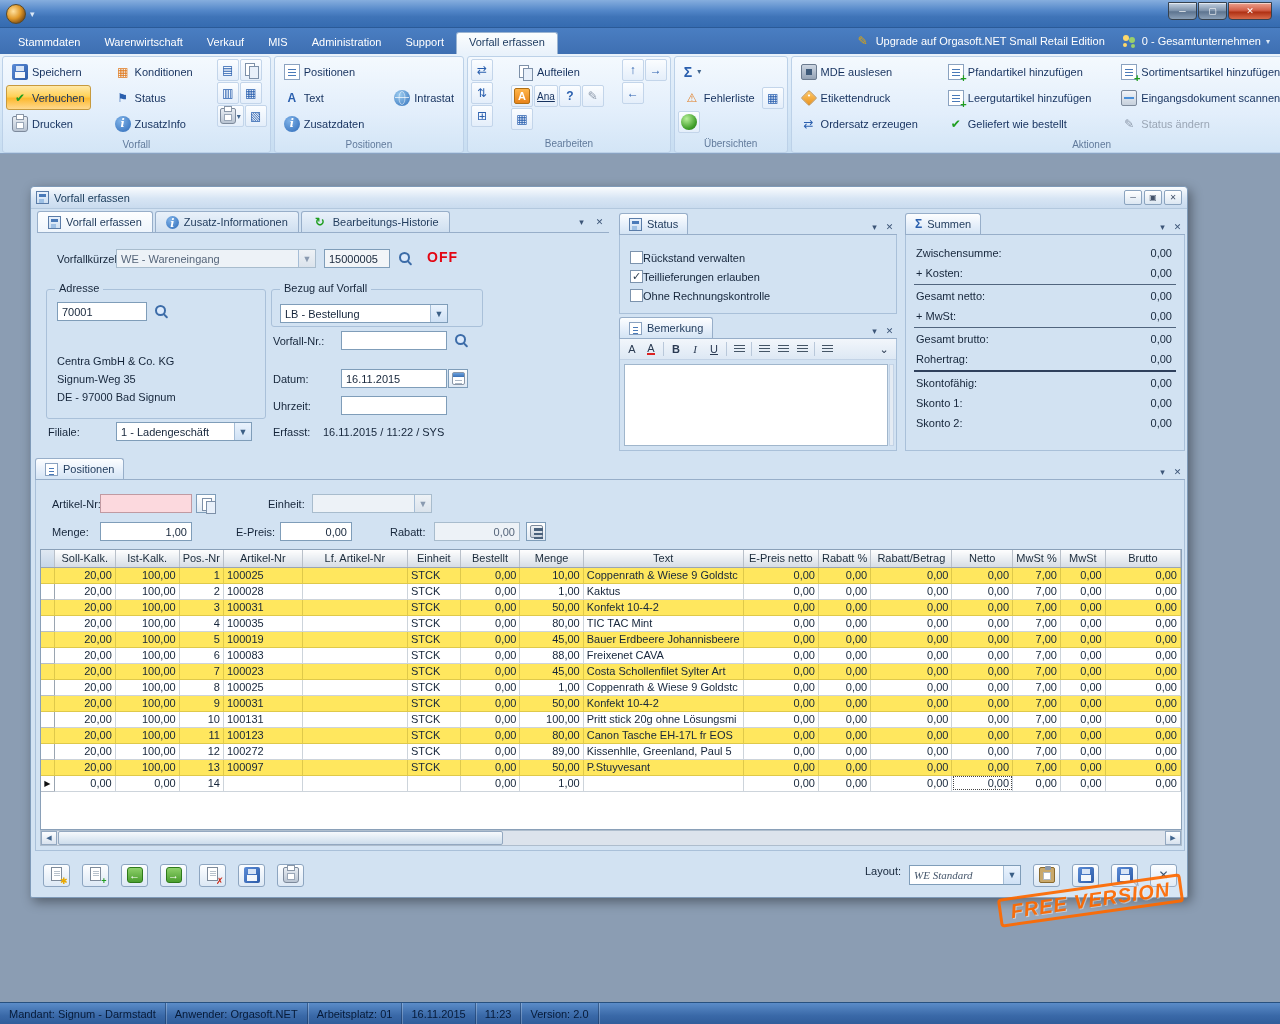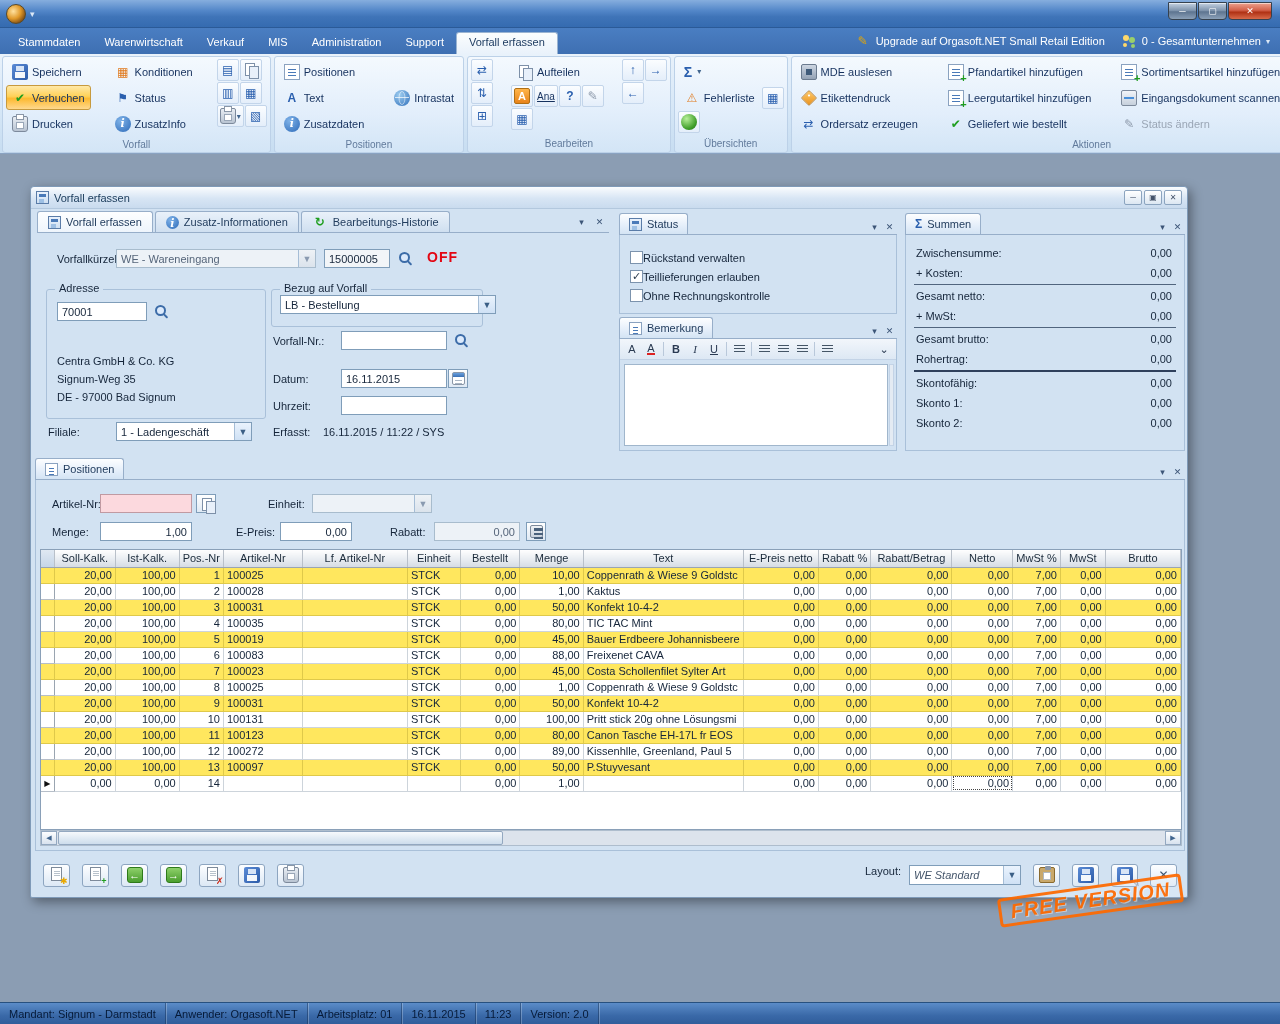--- a/index.html
+++ b/index.html
@@ -167,21 +167,21 @@
 .harrow{width:16px;height:14px;background:linear-gradient(#fdfeff,#d8e2ee);border:1px solid #93a8c0;display:flex;align-items:center;justify-content:center;font-size:7px;color:#41658e}
 .htrack{flex:1;height:14px;position:relative}
 .hthumb{position:absolute;left:1px;top:0;width:445px;height:14px;background:linear-gradient(#f6f9fc,#cdddec);border:1px solid #93a8c0;border-radius:2px}
 
 
 .wfooter{position:absolute;left:4px;top:668px;width:1150px;height:40px;display:flex;align-items:center;gap:12px;padding:0 8px}
 .tbtn{width:27px;height:23px;border:1px solid #8da5c0;border-radius:3px;background:linear-gradient(#fdfeff,#dce8f5);display:flex;align-items:center;justify-content:center;position:relative;flex:0 0 auto}
 .layoutbox{margin-left:auto;display:flex;gap:8px}
 .layoutbox .llbl{color:#15253a}
 .combo.layout{position:static;width:112px;height:20px}
-.combo.layout .cval{font-style:italic;color:#44556a;font-family:Liberation Sans, sans-serif}
+.combo.layout .cval{font-style:italic;color:#44556a;font-family:Liberation Serif, serif}
 
 
 .statusbar{position:absolute;left:0;right:0;bottom:0;height:22px;background:linear-gradient(#5b8cc8,#3a69a8 60%,#2f5d9a);border-top:1px solid #27507f;display:flex;align-items:stretch;color:#061a38;font-size:11px;z-index:10}
 .sb-item{padding:0 9px;border-right:1px solid rgba(20,45,80,.45);box-shadow:1px 0 0 rgba(255,255,255,.25);display:flex;align-items:center;white-space:nowrap}
 
 
 .stamp{position:absolute;left:998px;top:886px;transform:rotate(-8deg);color:#ff6a00;border:3px solid #ff6a00;border-radius:4px;padding:0 9px;font-size:20px;font-weight:bold;font-style:italic;letter-spacing:1px;opacity:.93;background:rgba(255,255,255,.12);text-shadow:1px 1px 0 rgba(255,255,255,.5);z-index:50;white-space:nowrap}
 </style>
 </head>
 <body>
@@ -502,21 +502,21 @@
       <span class="ic ic-search" style="position:absolute;left:106px;top:13px"></span>
       <div style="position:absolute;left:10px;top:62px">
           <div class="addr-line">Centra GmbH &amp; Co. KG</div>
           <div class="addr-line">Signum-Weg 35</div>
           <div class="addr-line">DE - 97000 Bad Signum</div>
         </div>
     </div>
 
     <div class="gbox" style="left:240px;top:56px;width:212px;height:38px">
       <span class="glab">Bezug auf Vorfall</span>
-      <div class="combo" style="left:8px;top:5px;width:216px">
+      <div class="combo" style="left:8px;top:14px;width:168px">
         <span class="cval">LB - Bestellung</span>
           <span class="carr">▼</span>
       </div>
     </div>
 
     <span class="lbl" style="left:242px;top:102px">Vorfall-Nr.:</span>
     <div class="inp" style="left:310px;top:98px;width:106px"></div>
     <span class="ic ic-search" style="position:absolute;left:422px;top:99px"></span>
 
     <span class="lbl" style="left:242px;top:140px">Datum:</span>

